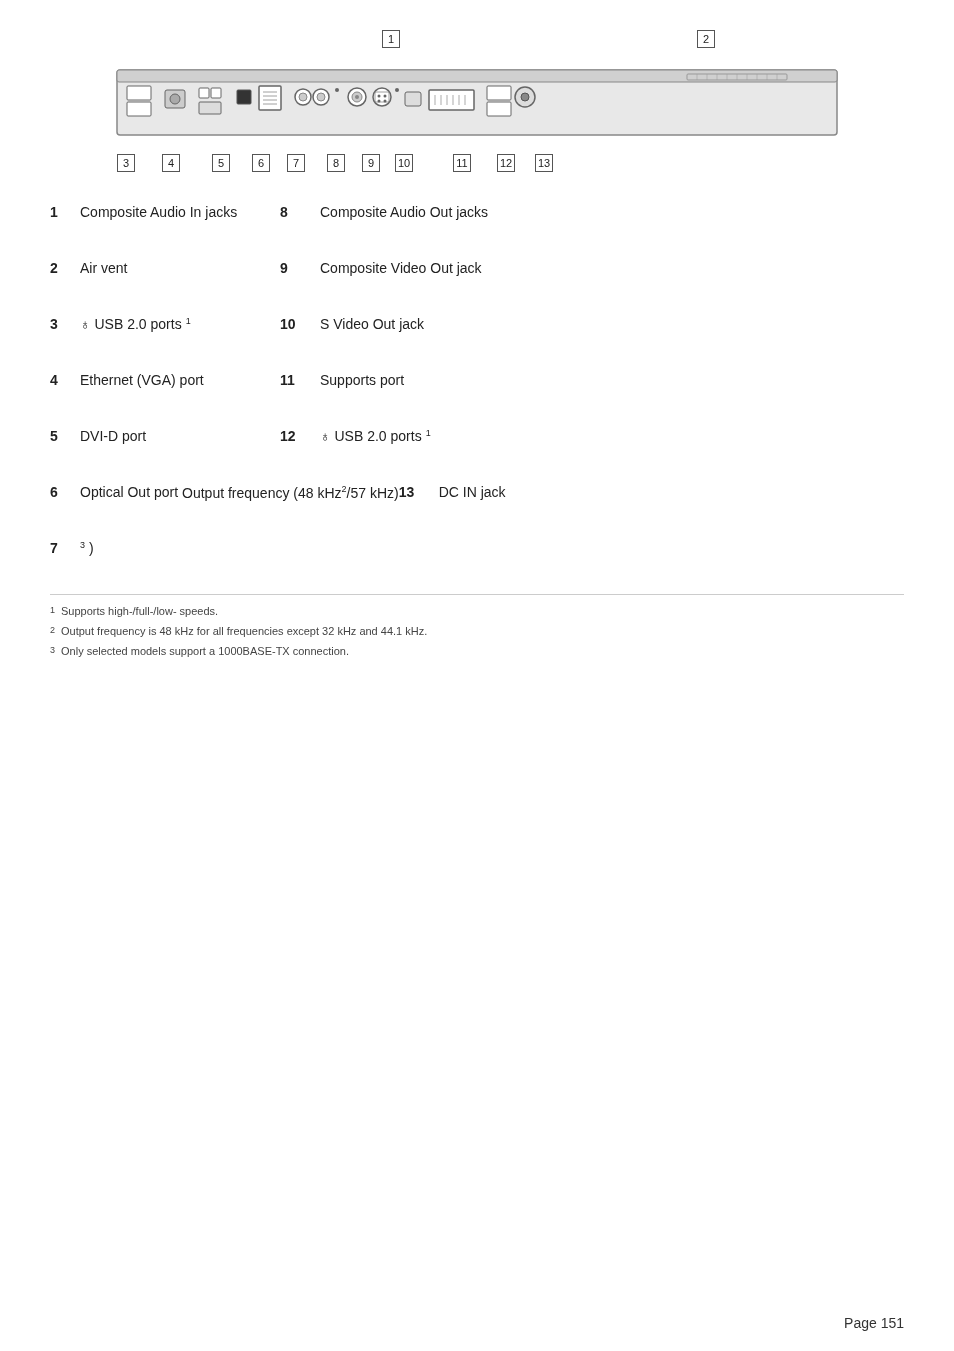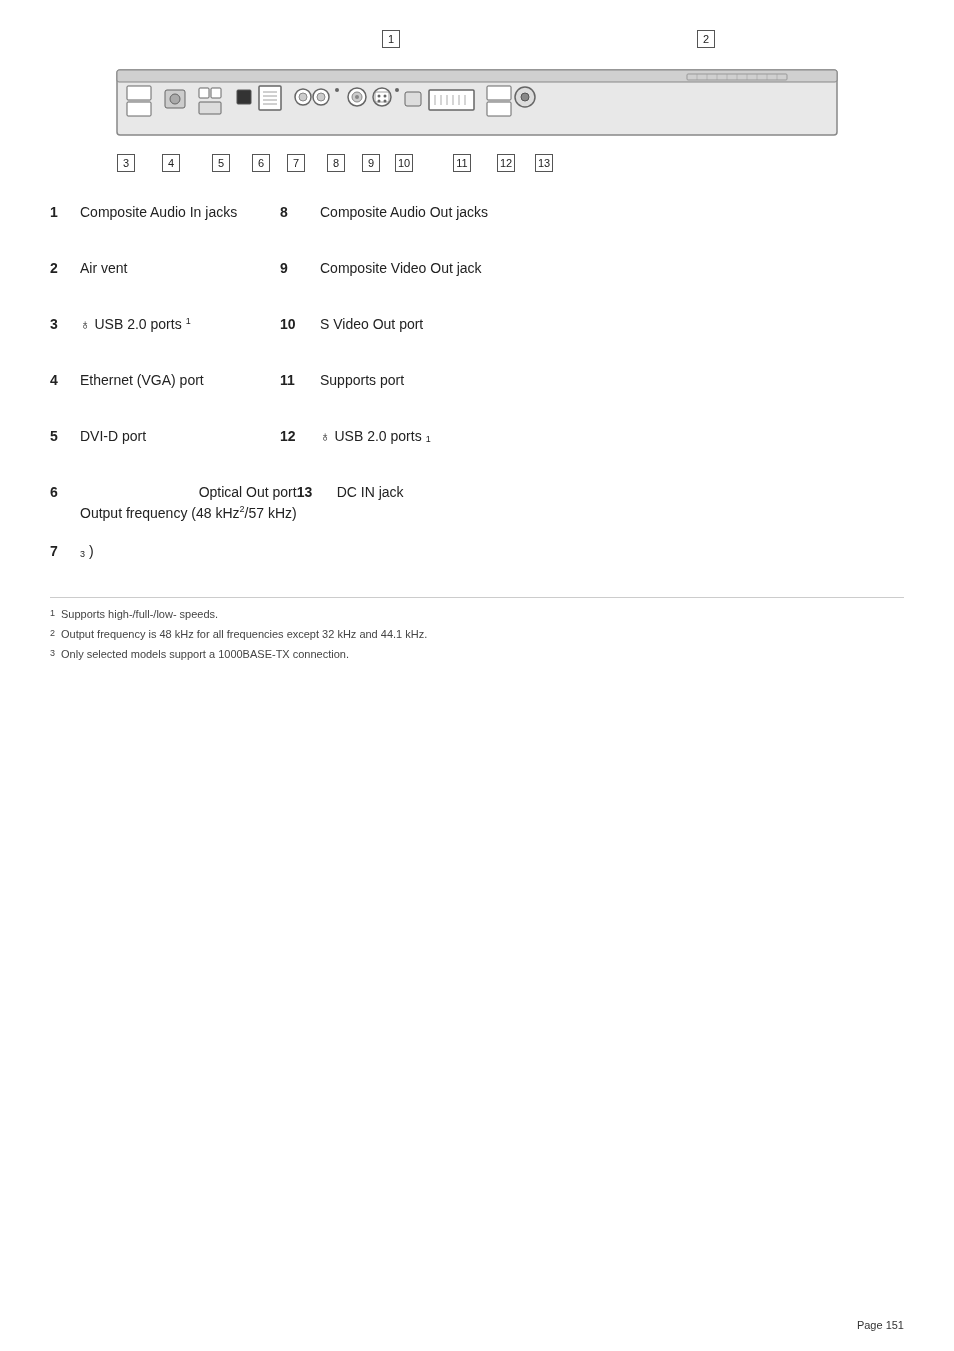--- a/index.html
+++ b/index.html
@@ -60,21 +60,21 @@
     .port-number-right {
       font-weight: bold;
       min-width: 40px;
       flex-shrink: 0;
       padding-top: 2px;
     }
 
     .port-label-right {
       padding-top: 2px;
       display: flex;
-      align-items: flex-end;
+      align-items: flex-start;
       gap: 4px;
     }
 
     .usb-icon {
       font-size: 14px;
     }
 
     sup {
       font-size: 9px;
     }
@@ -99,21 +99,21 @@
       font-size: 9px;
       vertical-align: super;
       margin-right: 2px;
     }
 
     
     .page-number {
       position: absolute;
       bottom: 20px;
       right: 50px;
-      font-size: 11px;
+      font-size: 14px;
       color: #333;
     }
   </style>
 </head>
 <body>
 
 <div class="page-container">
 
   <div style="position:relative; width:760px; margin:0 auto 10px auto;">
 
@@ -263,21 +263,21 @@
 
     <div class="port-entry">
       <span class="port-number">3</span>
       <span class="port-label">
         <span class="usb-icon">♁</span>
         <span>USB 2.0 ports</span>
           <sup>1</sup>
       </span>
       <span class="port-number-right">10</span>
       <span class="port-label-right">
-        <span>S Video Out port</span>
+        <span>S Video Out jack</span>
       </span>
     </div>
 
     <div class="port-entry">
       <span class="port-number">4</span>
       <span class="port-label">
         <span>Ethernet (VGA) port</span>
       </span>
       <span class="port-number-right">11</span>
       <span class="port-label-right">
@@ -293,21 +293,21 @@
       <span class="port-number-right">12</span>
       <span class="port-label-right">
         <span class="usb-icon">♁</span>
         <span>USB 2.0 ports</span>
           <sup>1</sup>
       </span>
     </div>
 
     <div class="port-entry" style="align-items:flex-start;">
       <span class="port-number">6</span>
-      <span class="port-label" style="flex-direction:column; align-items:flex-end;">
+      <span class="port-label" style="flex-direction:row; align-items:center;">
         <span>Optical Out port</span>
         <span>
           <span>Output frequency (48 kHz</span><sup>2</sup><span>/57 kHz)</span>
         </span>
       </span>
       <span class="port-number-right">13</span>
       <span class="port-label-right">
         <span>DC IN jack</span>
       </span>
     </div>

